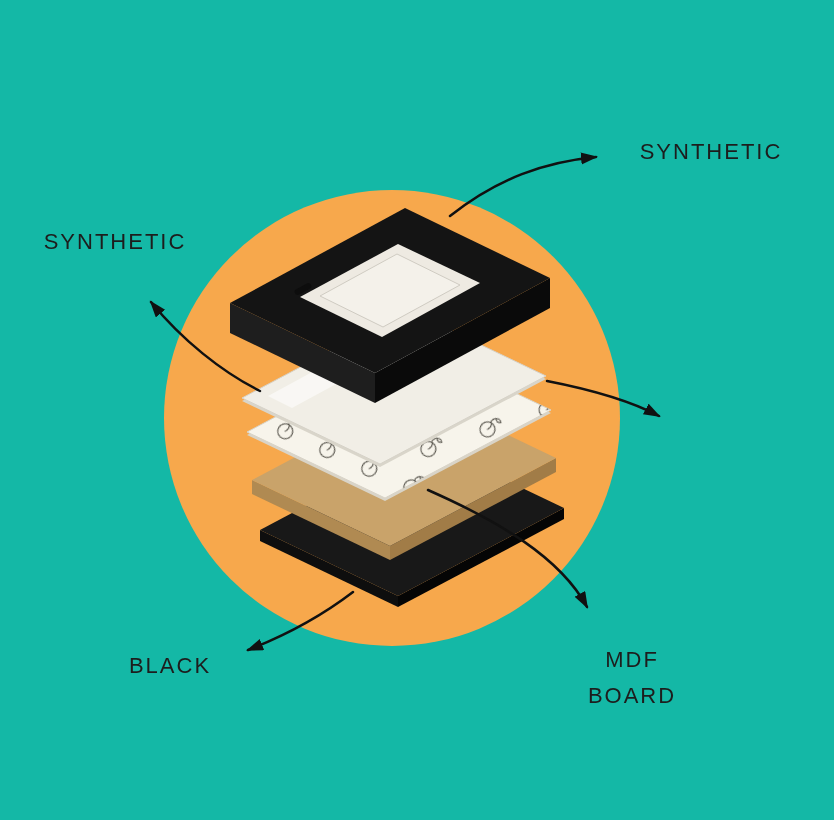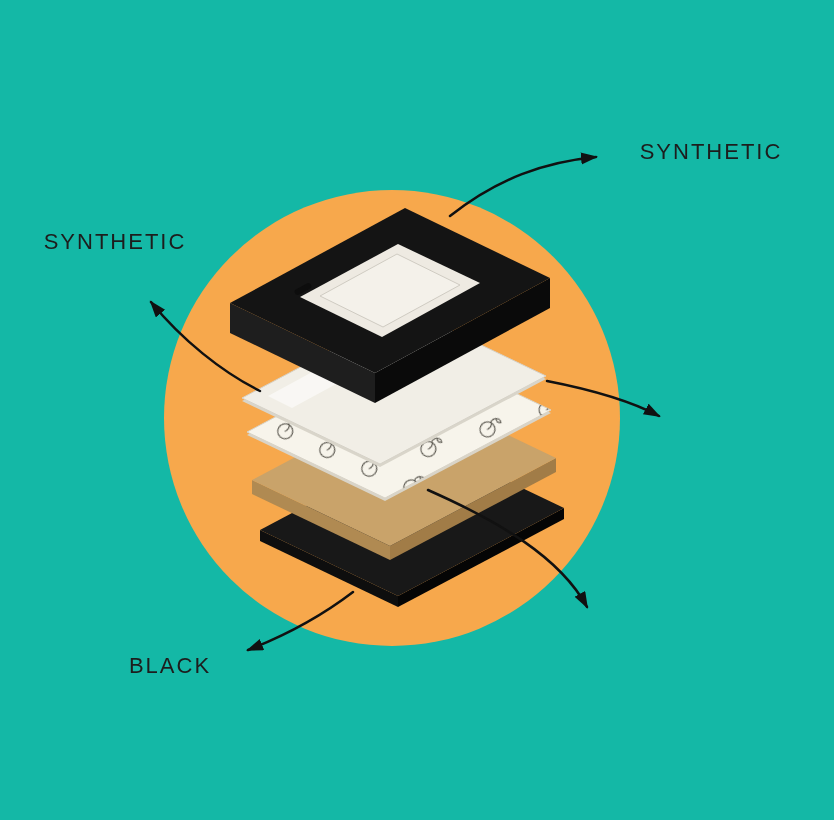--- a/index.html
+++ b/index.html
@@ -89,18 +89,22 @@
 
   <div class="label" style="left:605px; top:134px; width:212px;">
     <div>SYNTHETIC</div>
   </div>
 
   <div class="label" style="left:10px; top:224px; width:210px;">
     <div>SYNTHETIC</div>
   </div>
 
 
+  <div class="label" style="left:552px; top:642px; width:160px;">
+    <div>MDF</div>
+    <div>BOARD</div>
+  </div>
 
   <div class="label" style="left:40px; top:648px; width:260px;">
     <div>BLACK</div>
   </div>
 
 </div>
 
 </body></html>

